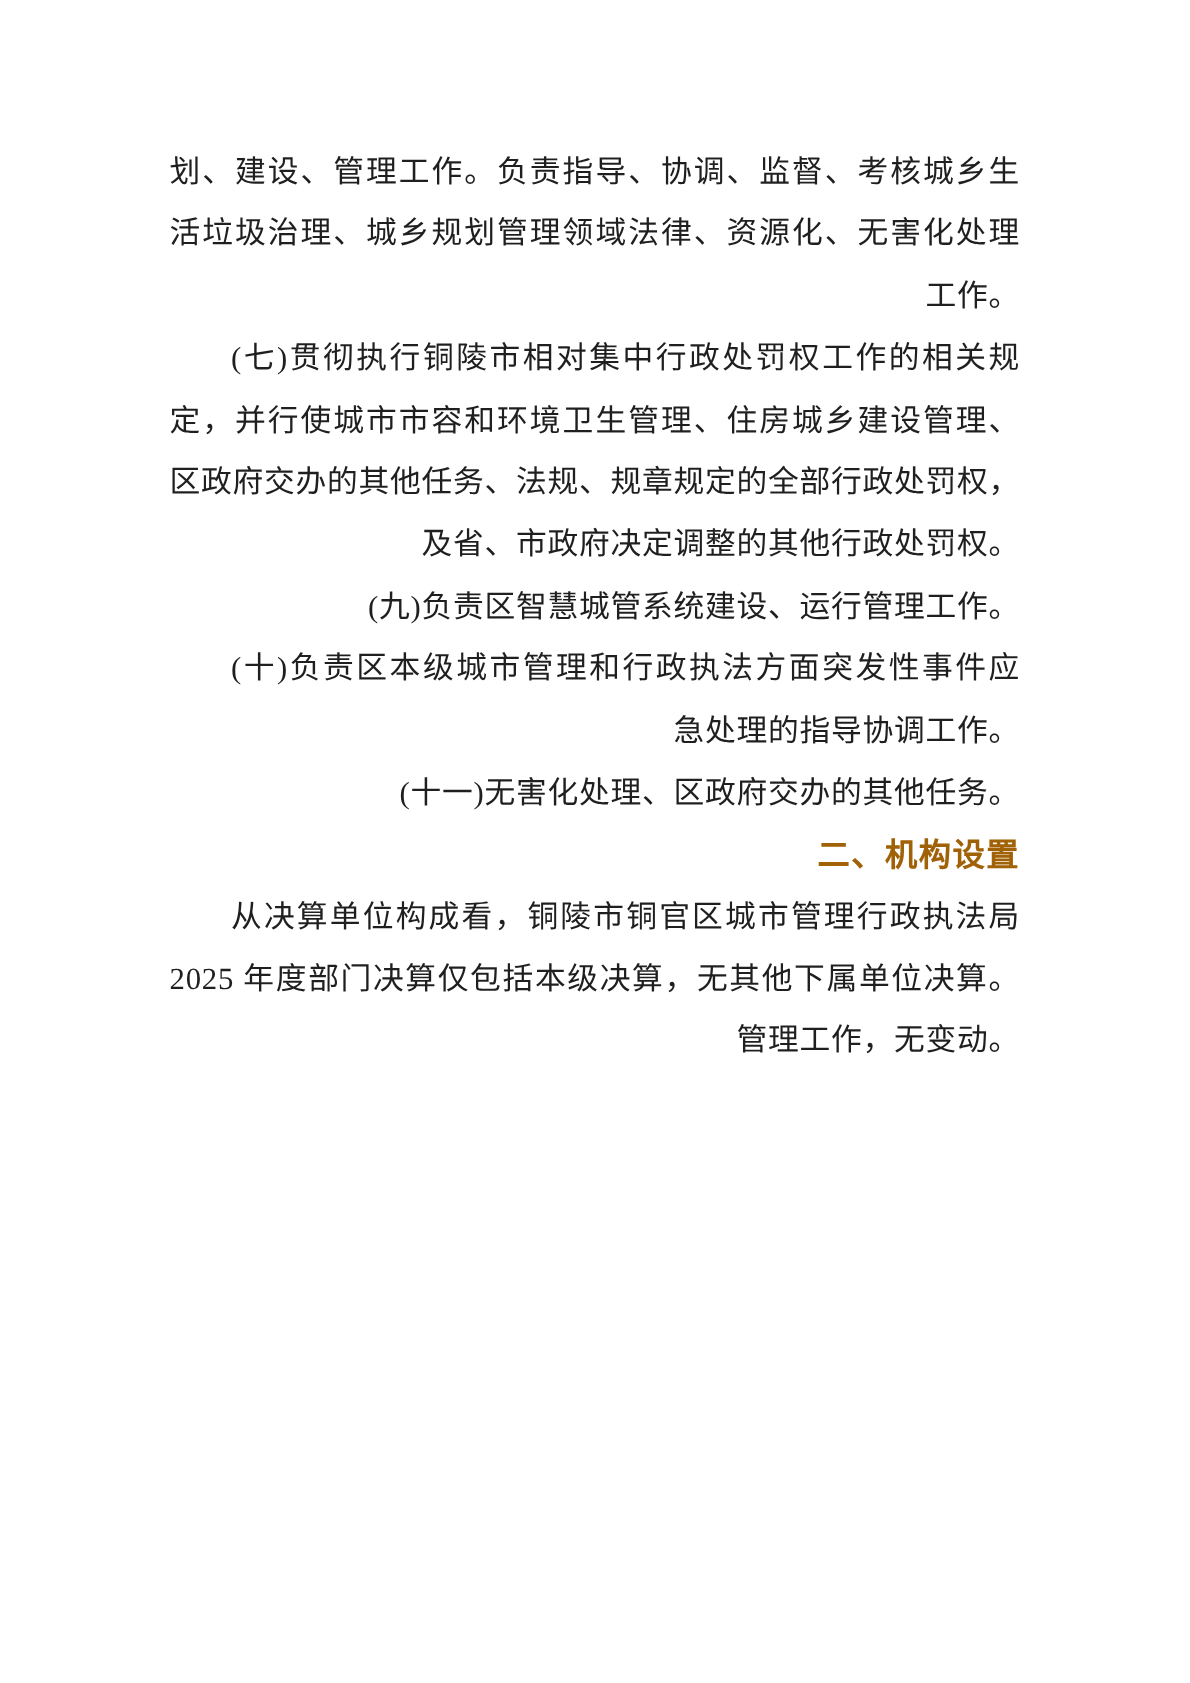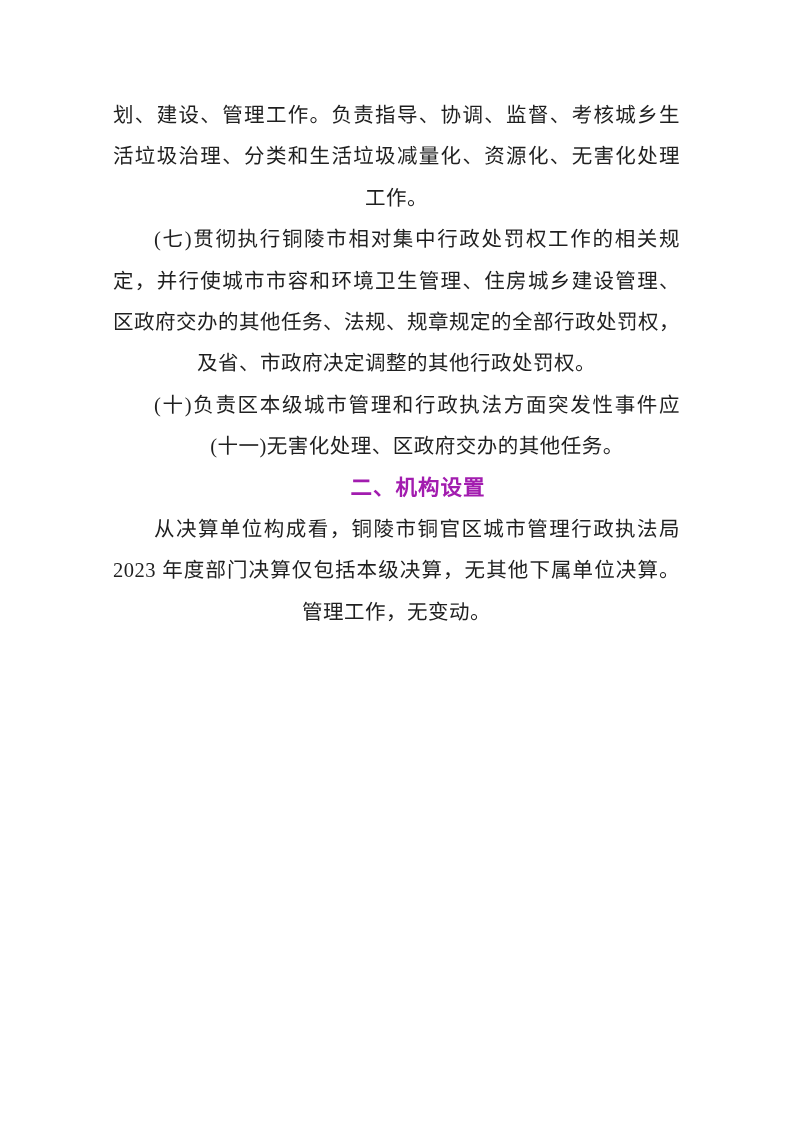--- a/index.html
+++ b/index.html
@@ -21,53 +21,55 @@
     top: 95px;
     width: 567px;
     color: #1f1f1f;
   }
   .line {
     height: 41.4px;
     line-height: 41.4px;
     font-size: 20.5px;
     letter-spacing: 0.5px;
     white-space: nowrap;
-    text-align: center;
+    text-align: right;
   }
   
   .j {
     text-align: justify;
     text-align-last: justify;
     text-justify: inter-character;
   }
   
   .ind {
     text-indent: 2em;
   }
   
   .heading {
     font-family: "Liberation Sans", "DejaVu Sans", sans-serif;
     font-weight: 700;
     font-size: 21.5px;
     letter-spacing: 1px;
-    color: #a21caf;
+    color: #a16207;
   }
 </style>
 </head>
 <body>
 
 <div class="page">
   <div class="content">
     <div class="line j">划、建设、管理工作。负责指导、协调、监督、考核城乡生</div>
-    <div class="line j">活垃圾治理、分类和生活垃圾减量化、资源化、无害化处理</div>
+    <div class="line j">活垃圾治理、城乡规划管理领域法律、资源化、无害化处理</div>
     <div class="line">工作。</div>
     <div class="line ind j">(七)贯彻执行铜陵市相对集中行政处罚权工作的相关规</div>
     <div class="line j">定，并行使城市市容和环境卫生管理、住房城乡建设管理、</div>
     <div class="line j">区政府交办的其他任务、法规、规章规定的全部行政处罚权，</div>
     <div class="line">及省、市政府决定调整的其他行政处罚权。</div>
+    <div class="line ind">(九)负责区智慧城管系统建设、运行管理工作。</div>
     <div class="line ind j">(十)负责区本级城市管理和行政执法方面突发性事件应</div>
+    <div class="line">急处理的指导协调工作。</div>
     <div class="line ind">(十一)无害化处理、区政府交办的其他任务。</div>
     <div class="line ind heading">二、机构设置</div>
     <div class="line ind j">从决算单位构成看，铜陵市铜官区城市管理行政执法局</div>
-    <div class="line j">2023 年度部门决算仅包括本级决算，无其他下属单位决算。</div>
+    <div class="line j">2025 年度部门决算仅包括本级决算，无其他下属单位决算。</div>
     <div class="line">管理工作，无变动。</div>
   </div>
 </div>
 
 </body></html>

